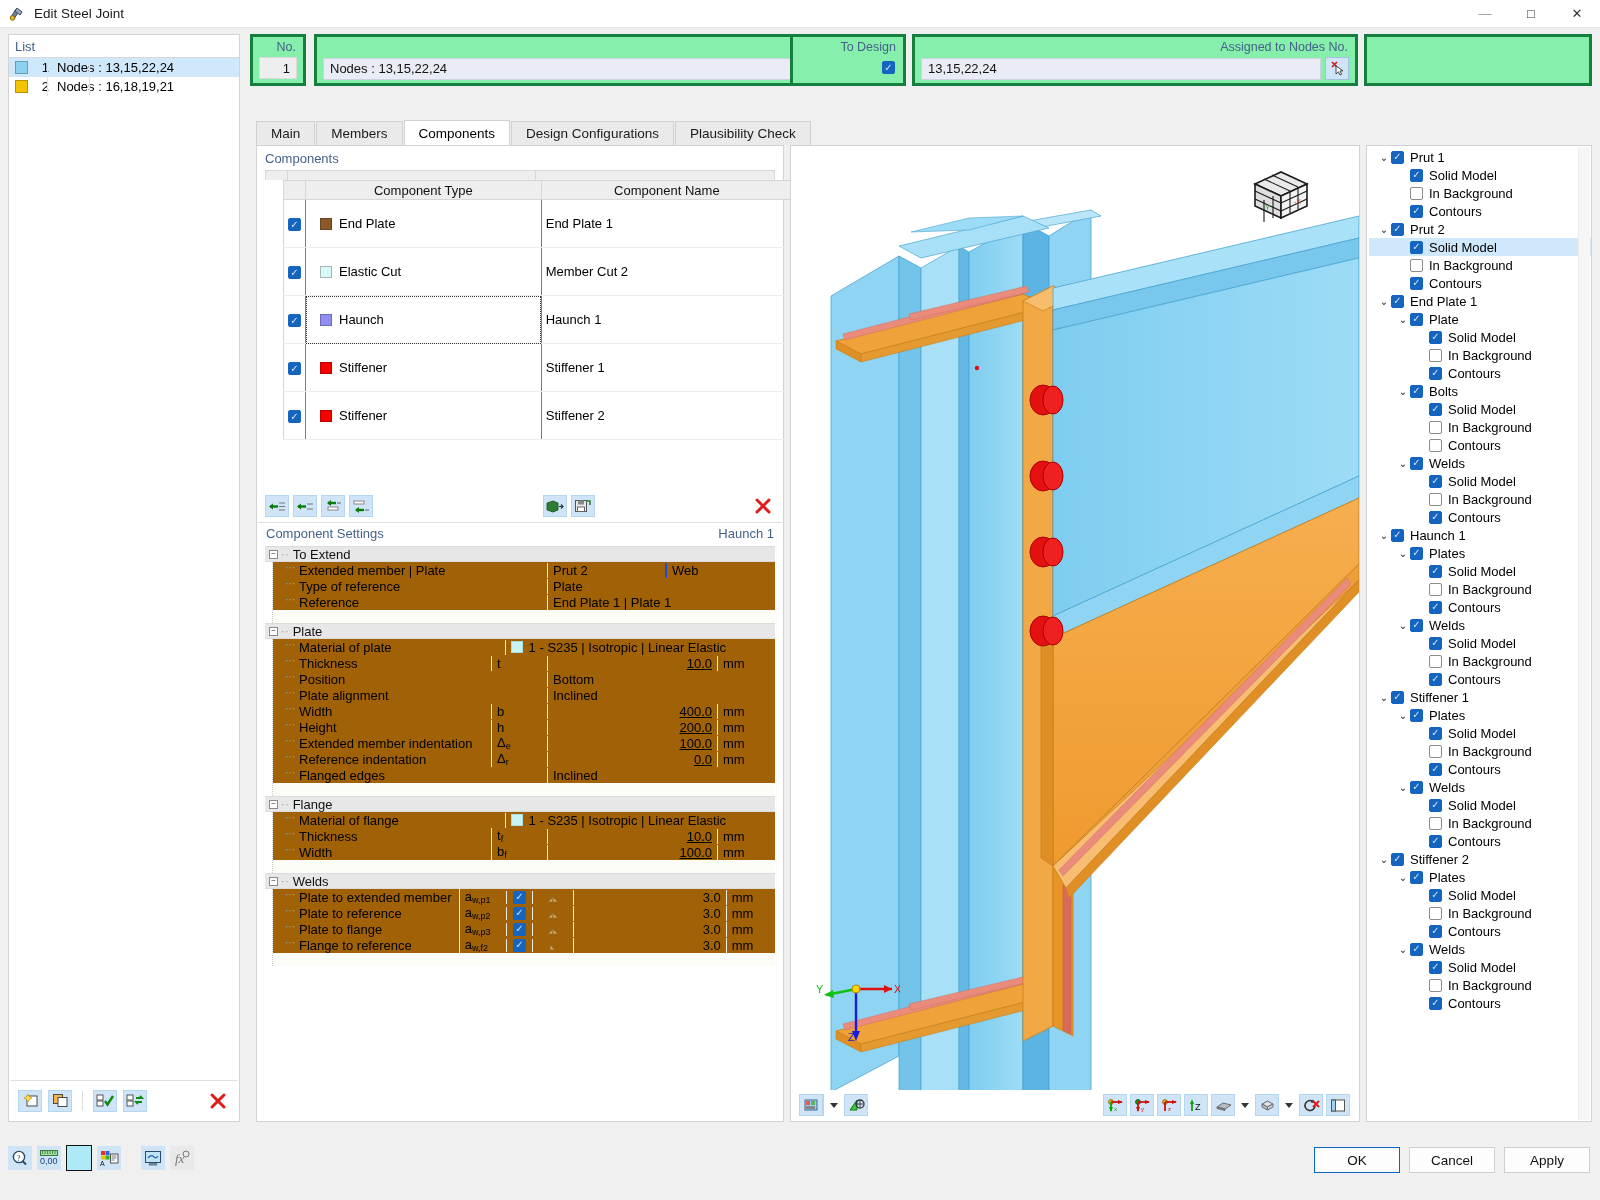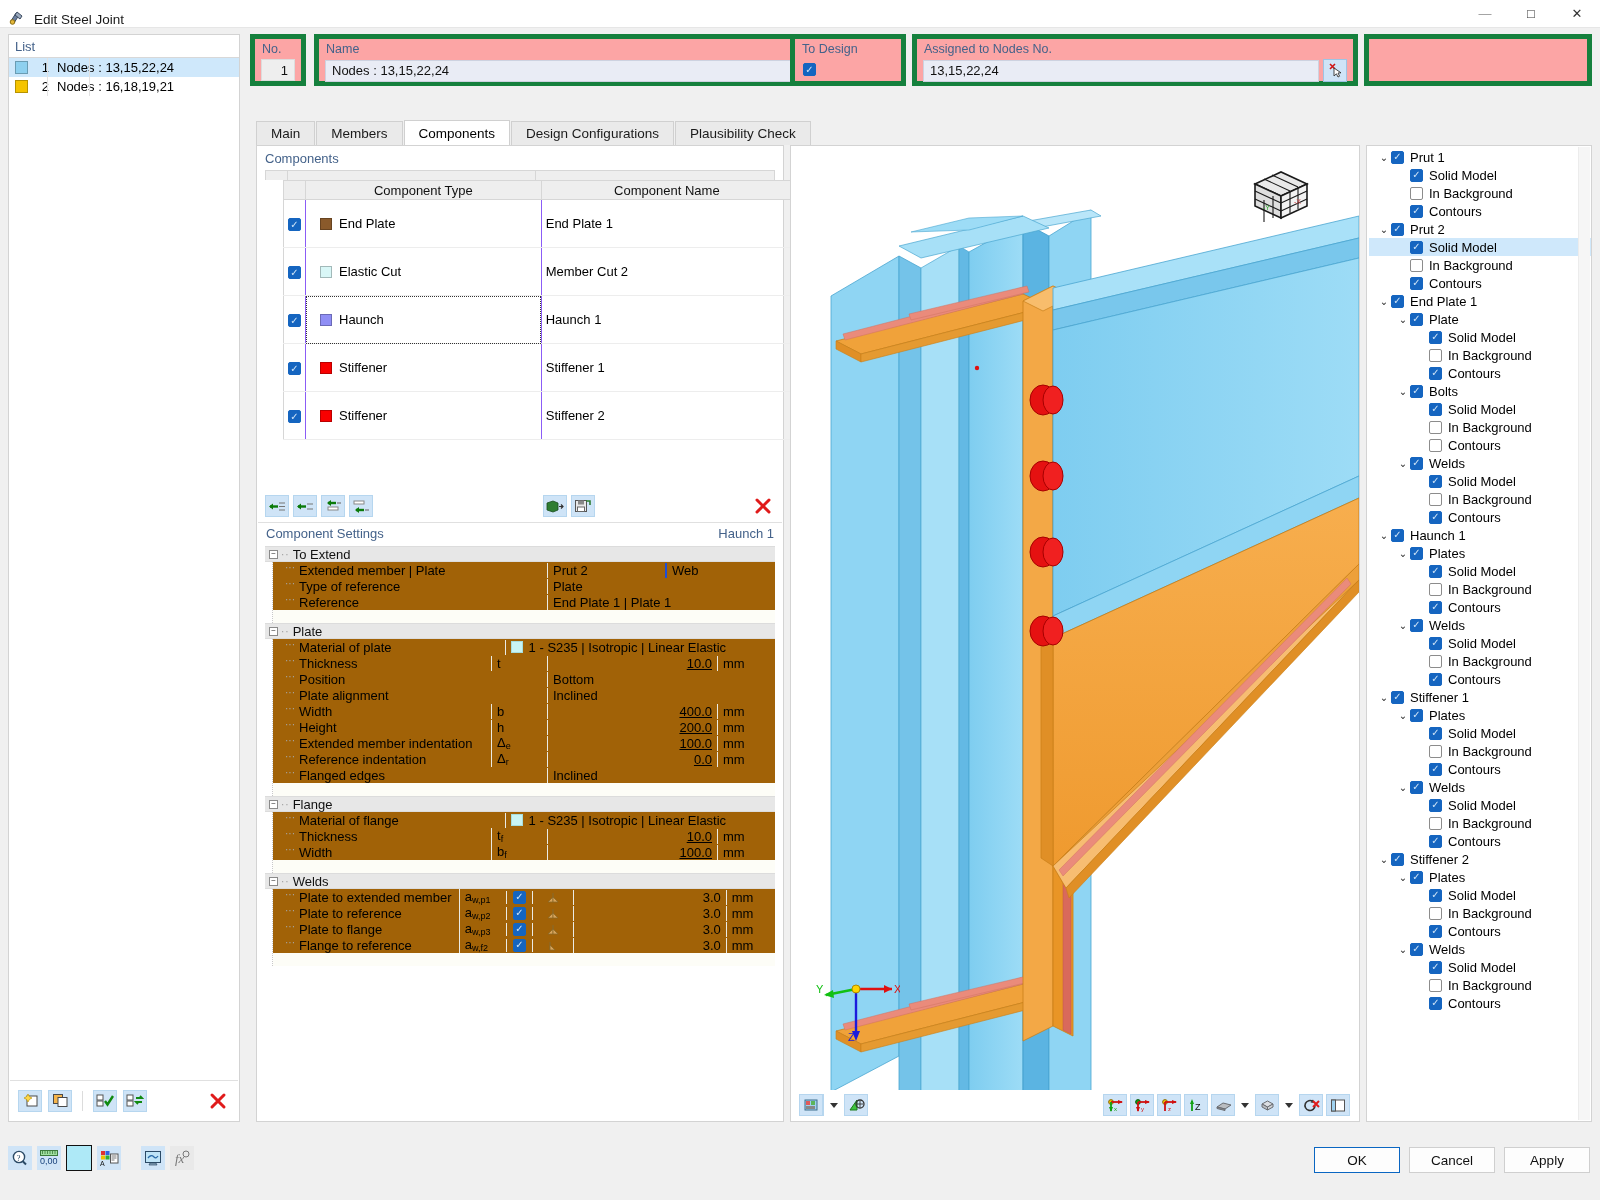--- a/index.html
+++ b/index.html
@@ -10,21 +10,21 @@
     font-family: "Liberation Sans", sans-serif;
     font-size: 13px;
     color: #000;
     background: #ffffff;
   }
   #app { position: relative; width: 1600px; height: 1200px; background: #f0f0f0; }
 
   
   .titlebar {
     position: absolute; left: 0; top: 0; width: 1600px; height: 28px;
-    background: #ffffff; display: flex; align-items: flex-end;
+    background: #ffffff; display: flex; align-items: center;
     border-bottom: 1px solid #e6e6e6;
   }
   .titlebar .app-icon {
     width: 18px; height: 18px; margin-left: 8px; margin-right: 8px;
     position: relative; flex: 0 0 auto;
   }
   .titlebar .title-text { font-size: 13.5px; color: #1a1a1a; }
   .wincontrols { margin-left: auto; display: flex; height: 28px; }
   .wincontrols div {
     width: 46px; height: 28px; display: flex; align-items: center; justify-content: center;
@@ -59,21 +59,21 @@
 
   .list-toolbar {
     position: absolute; left: 1px; right: 1px; bottom: 1px; height: 40px;
     background: #ffffff; border-top: 1px solid #e0e0e0;
     display: flex; align-items: center; padding: 0 8px; gap: 6px;
   }
 
   
   .fieldbox {
     position: absolute; top: 6px; height: 52px;
-    background: #fca5a5; border: 5px solid #15803d;
+    background: #86efac; border: 3px solid #15803d; text-align: right;
   }
   .fieldbox .lbl { color: #44628a; font-size: 12.5px; padding: 3px 7px 0 7px; }
   .fieldbox .inp {
     margin: 3px 6px 0 6px; height: 22px; background: #e9ecf5; border: 1px solid #cdd2e0;
     display: flex; align-items: center; padding: 0 6px; font-size: 13px; color: #111;
   }
   .fieldbox .inp.num { justify-content: flex-end; background:#eeeeee; border-color:#dcdcdc; }
 
   .tinybtn {
     width: 24px; height: 23px; background: #cfe4f7; border: 1px solid #9dc4e4;

